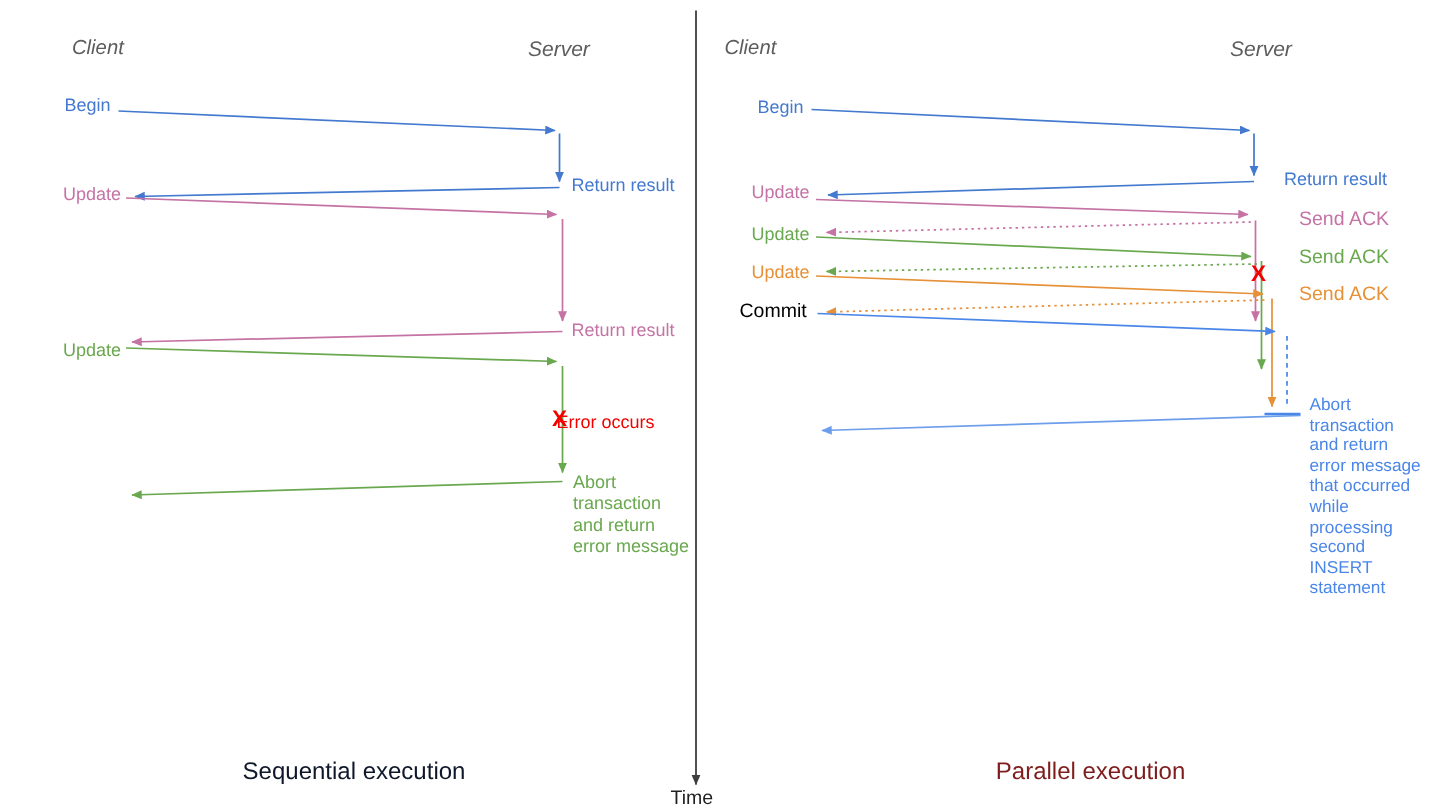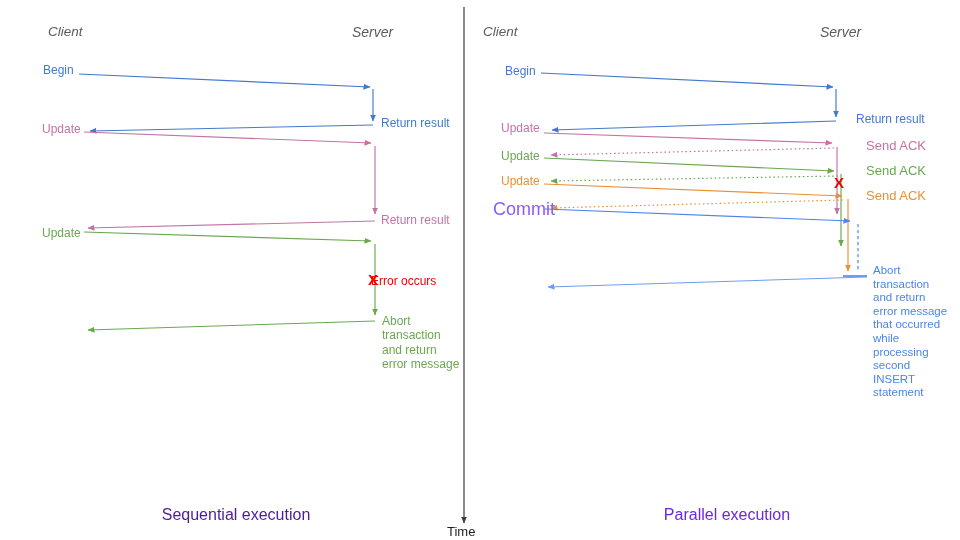--- a/index.html
+++ b/index.html
@@ -82,39 +82,39 @@
       <div class="label" style="left: 381px; top: 117px; color: rgb(67, 121, 207); font-size: 12px;">Return result</div>
       <div class="label" style="left: 42px; top: 123px; color: rgb(196, 115, 164); font-size: 12px;">Update</div>
       <div class="label" style="left: 381px; top: 214px; color: rgb(196, 115, 164); font-size: 12px;">Return result</div>
       <div class="label" style="left: 42px; top: 227px; color: rgb(106, 168, 79); font-size: 12px;">Update</div>
       <div class="label" style="left: 368px; top: 271px; color: rgb(244, 0, 0); font-size: 15px; font-weight: bold;">X</div>
       <div class="label" style="left: 371px; top: 275px; color: rgb(244, 0, 0); font-size: 12px;">Error occurs</div>
       <div class="label" style="left: 382px; top: 314px; color: rgb(106, 168, 79); font-size: 12px; line-height: 14.3px;">Abort
 transaction
 and return
 error message</div>
-      <div class="label center" style="left: 236px; top: 506px; color: #4c1d95; font-size: 16px;">Sequential execution</div>
+      <div class="label center" style="left: 236px; top: 506px; color: #0f172a; font-size: 16px;">Sequential execution</div>
       <div class="label" style="left: 483px; top: 24px; color: rgb(92, 92, 92); font-size: 13.5px; font-style: italic;">Client</div>
       <div class="label" style="left: 820px; top: 24px; color: rgb(92, 92, 92); font-size: 14px; font-style: italic;">Server</div>
       <div class="label" style="left: 505px; top: 65px; color: rgb(67, 121, 207); font-size: 12px;">Begin</div>
       <div class="label" style="left: 856px; top: 113px; color: rgb(67, 121, 207); font-size: 12px;">Return result</div>
       <div class="label" style="left: 501px; top: 122px; color: rgb(196, 115, 164); font-size: 12px;">Update</div>
       <div class="label" style="left: 866px; top: 138px; color: rgb(196, 115, 164); font-size: 13px;">Send ACK</div>
       <div class="label" style="left: 501px; top: 150px; color: rgb(106, 168, 79); font-size: 12px;">Update</div>
       <div class="label" style="left: 866px; top: 163px; color: rgb(106, 168, 79); font-size: 13px;">Send ACK</div>
       <div class="label" style="left: 501px; top: 175px; color: rgb(230, 145, 56); font-size: 12px;">Update</div>
       <div class="label" style="left: 866px; top: 188px; color: rgb(230, 145, 56); font-size: 13px;">Send ACK</div>
-      <div class="label" style="left: 493px; top: 199px; color: #8b5cf6; font-size: 18px;">Commit</div>
+      <div class="label" style="left: 493px; top: 199px; color: #000000; font-size: 13px;">Commit</div>
       <div class="label" style="left: 834px; top: 174px; color: rgb(244, 0, 0); font-size: 15px; font-weight: bold;">X</div>
       <div class="label" style="left: 873px; top: 264px; color: rgb(74, 134, 232); font-size: 11.5px; line-height: 13.6px;">Abort
 transaction
 and return
 error message
 that occurred
 while
 processing
 second
 INSERT
 statement</div>
-      <div class="label center" style="left: 727px; top: 506px; color: #6d28d9; font-size: 16px;">Parallel execution</div>
+      <div class="label center" style="left: 727px; top: 506px; color: #7f1d1d; font-size: 16px;">Parallel execution</div>
       <div class="label" style="left: 447px; top: 524px; color: rgb(31, 31, 31); font-size: 13px; text-align: center;">Time</div>
     </div>
 </div>
 
 </body></html>

